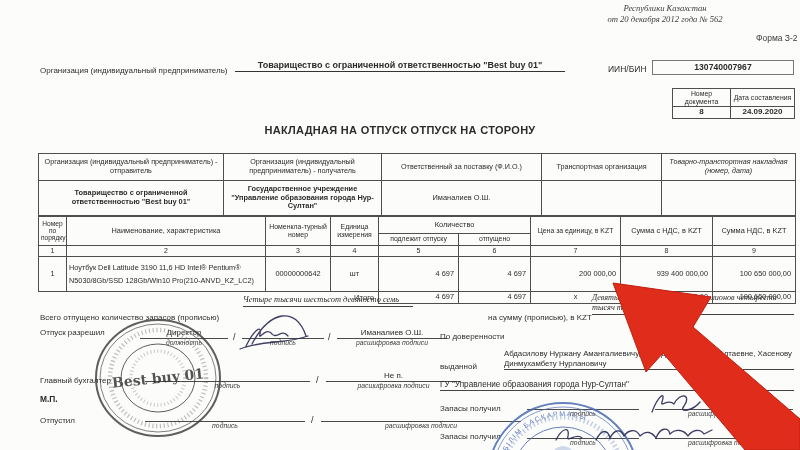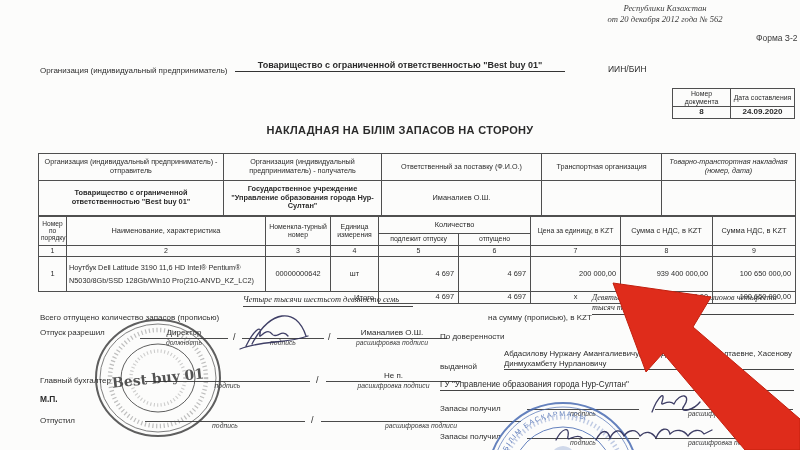--- a/index.html
+++ b/index.html
@@ -29,39 +29,40 @@
 
   <div class="abs it" style="left:540px;top:3px;width:250px;text-align:center;font-size:8.6px;line-height:11px;color:#3c3c3c;">
     <div>Республики Казахстан</div>
     <div>от 20 декабря 2012 года № 562</div>
   </div>
   <div class="abs" style="left:756px;top:33px;width:80px;font-size:8.5px;white-space:nowrap;color:#3c3c3c;">Форма З-2</div>
 
   <div class="abs lbl" style="left:40px;top:66px;">Организация (индивидуальный предприниматель)</div>
   <div class="abs b" style="left:235px;top:60px;width:330px;text-align:center;font-size:9px;border-bottom:1px solid #333;padding-bottom:1px;">Товарищество с ограниченной ответственностью "Best buy 01"</div>
   <div class="abs lbl" style="left:608px;top:64px;font-size:8.5px;">ИИН/БИН</div>
+  <div class="abs b" style="left:652px;top:60px;width:140px;height:13px;border:1px solid #777;text-align:center;font-size:8.6px;line-height:13px;">130740007967</div>
 
   <table class="abs" style="left:672px;top:88px;width:122px;">
     <colgroup>
         <col style="width:58px">
         <col style="width:64px">
       </colgroup>
     <tbody>
         <tr style="height:18px;">
       <td class="c" style="font-size:6.9px;line-height:7.6px;">Номер документа</td>
       <td class="c" style="font-size:6.9px;line-height:7.6px;">Дата составления</td>
     </tr>
     <tr style="height:12px;">
       <td class="c b" style="font-size:8px;">8</td>
       <td class="c b" style="font-size:8px;">24.09.2020</td>
     </tr>
   </tbody>
     </table>
 
-  <div class="abs b" style="left:0;top:124px;width:800px;text-align:center;font-size:11px;letter-spacing:.3px;">НАКЛАДНАЯ НА БІЛІМ ЗАПАСОВ НА СТОРОНУ</div>
+  <div class="abs b" style="left:0;top:124px;width:800px;text-align:center;font-size:11px;letter-spacing:.3px;">НАКЛАДНАЯ НА ОТПУСК ОТПУСК НА СТОРОНУ</div>
 
   <table class="abs" style="left:38px;top:153px;width:757px;">
     <colgroup>
         <col style="width:185px">
         <col style="width:158px">
         <col style="width:160px">
         <col style="width:120px">
         <col style="width:134px">
       </colgroup>
     <tbody>

